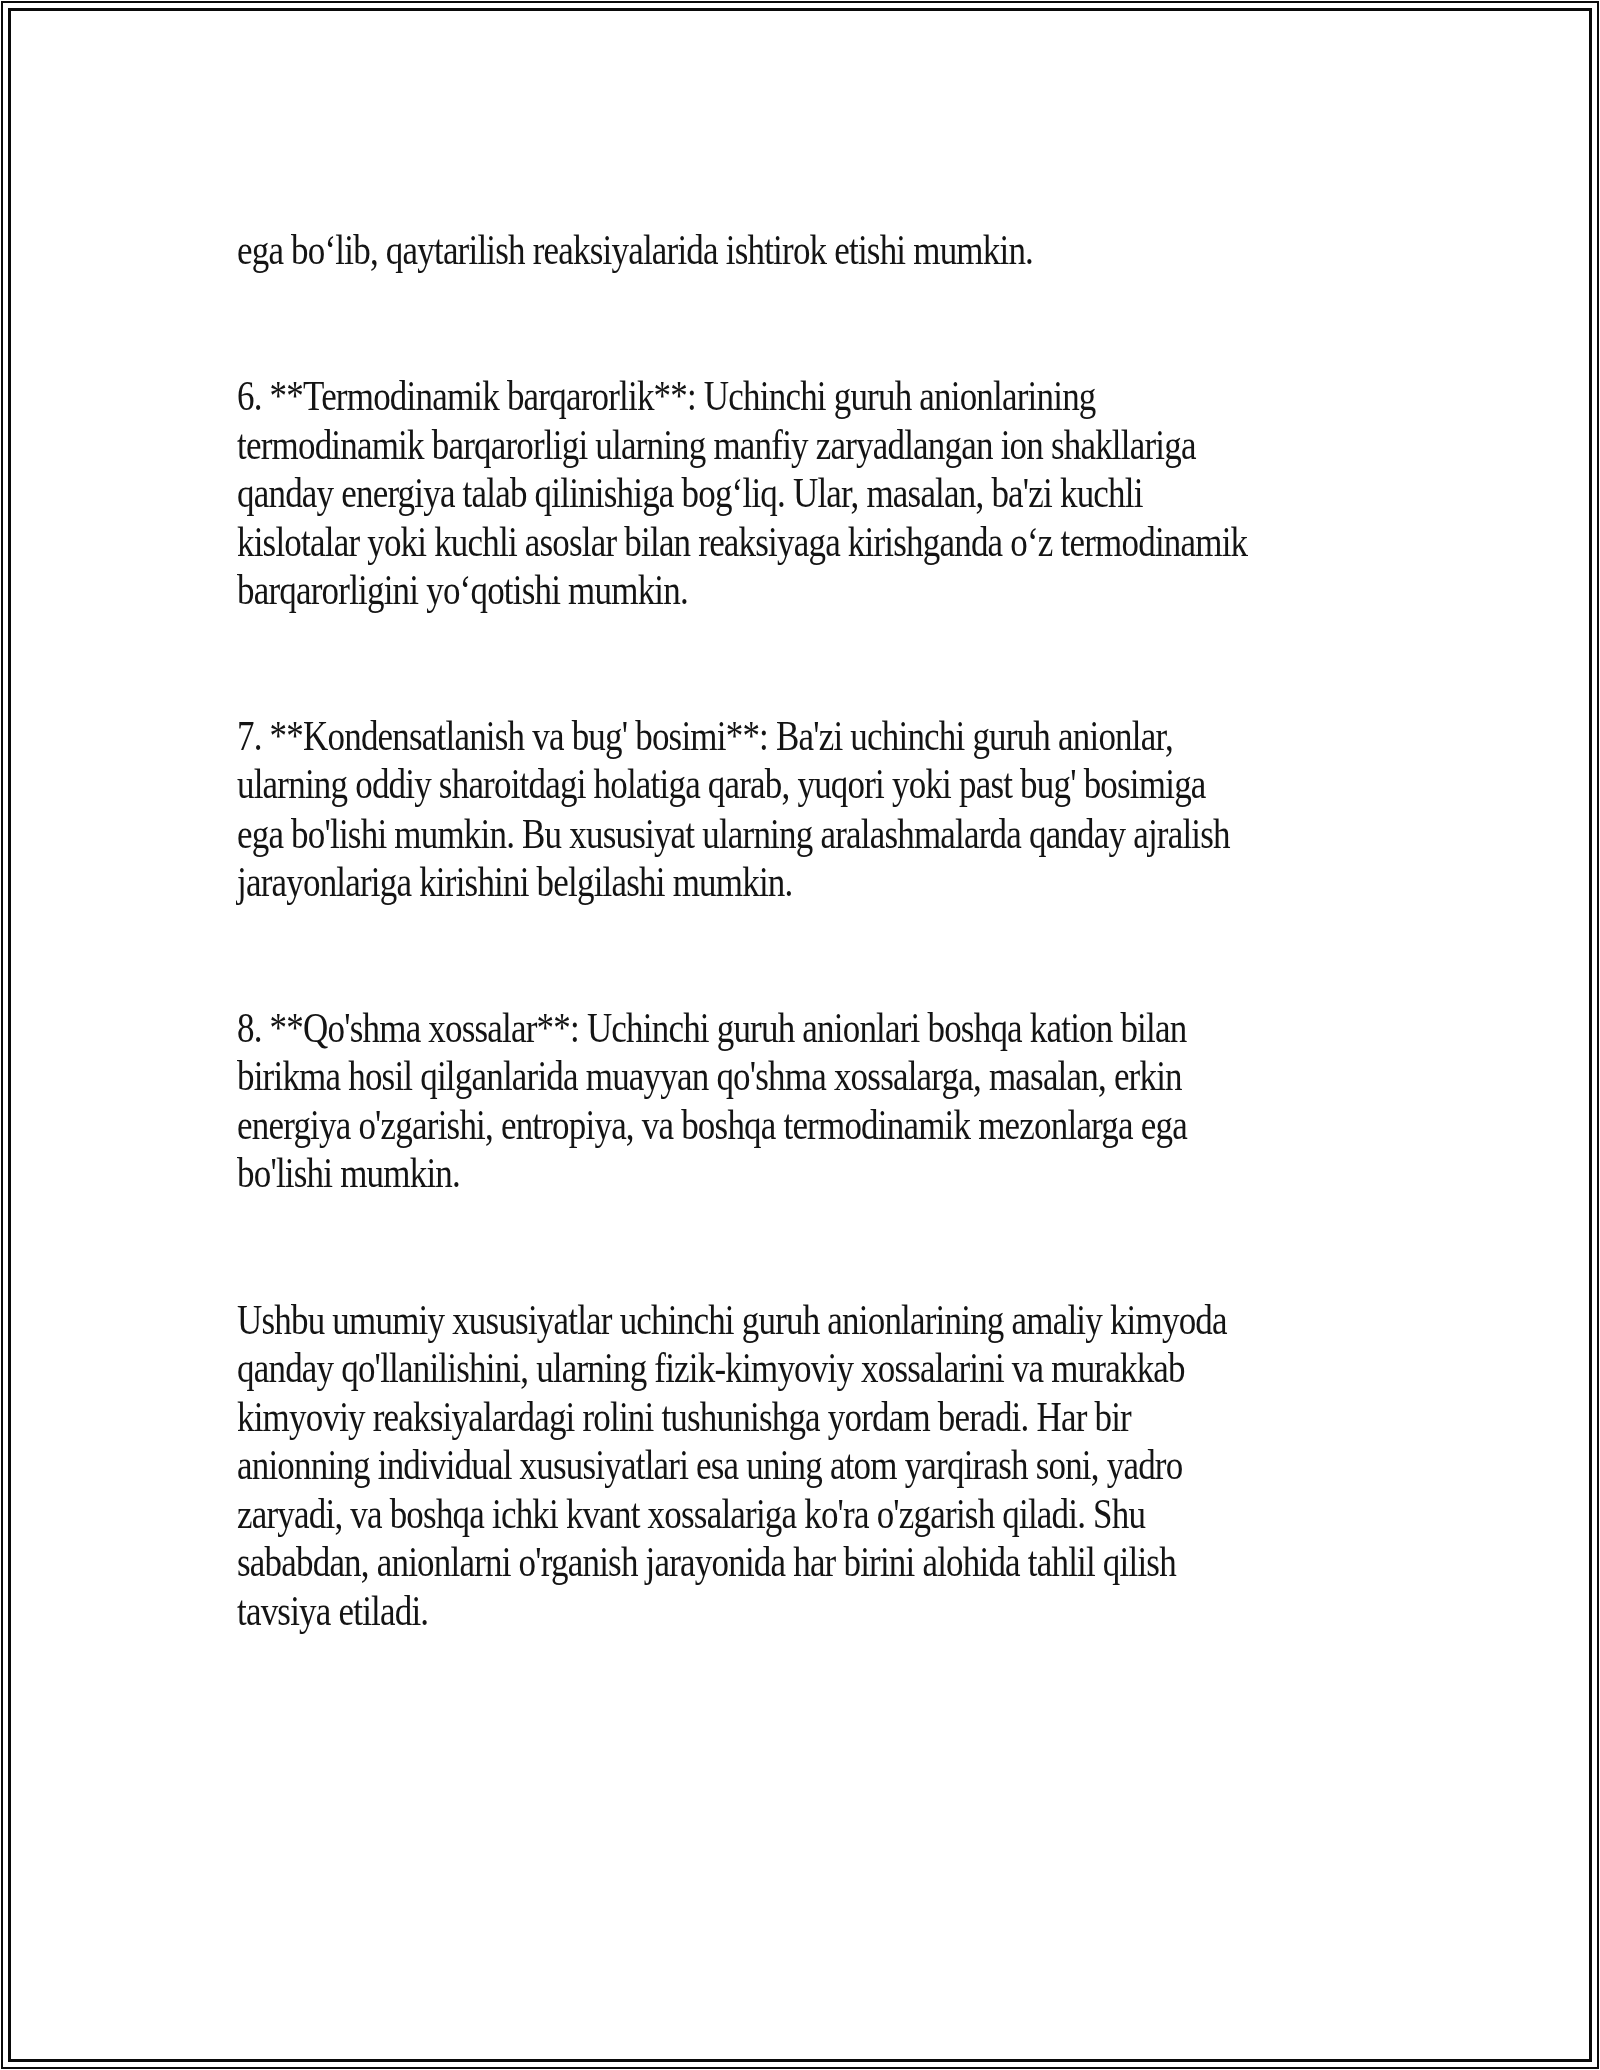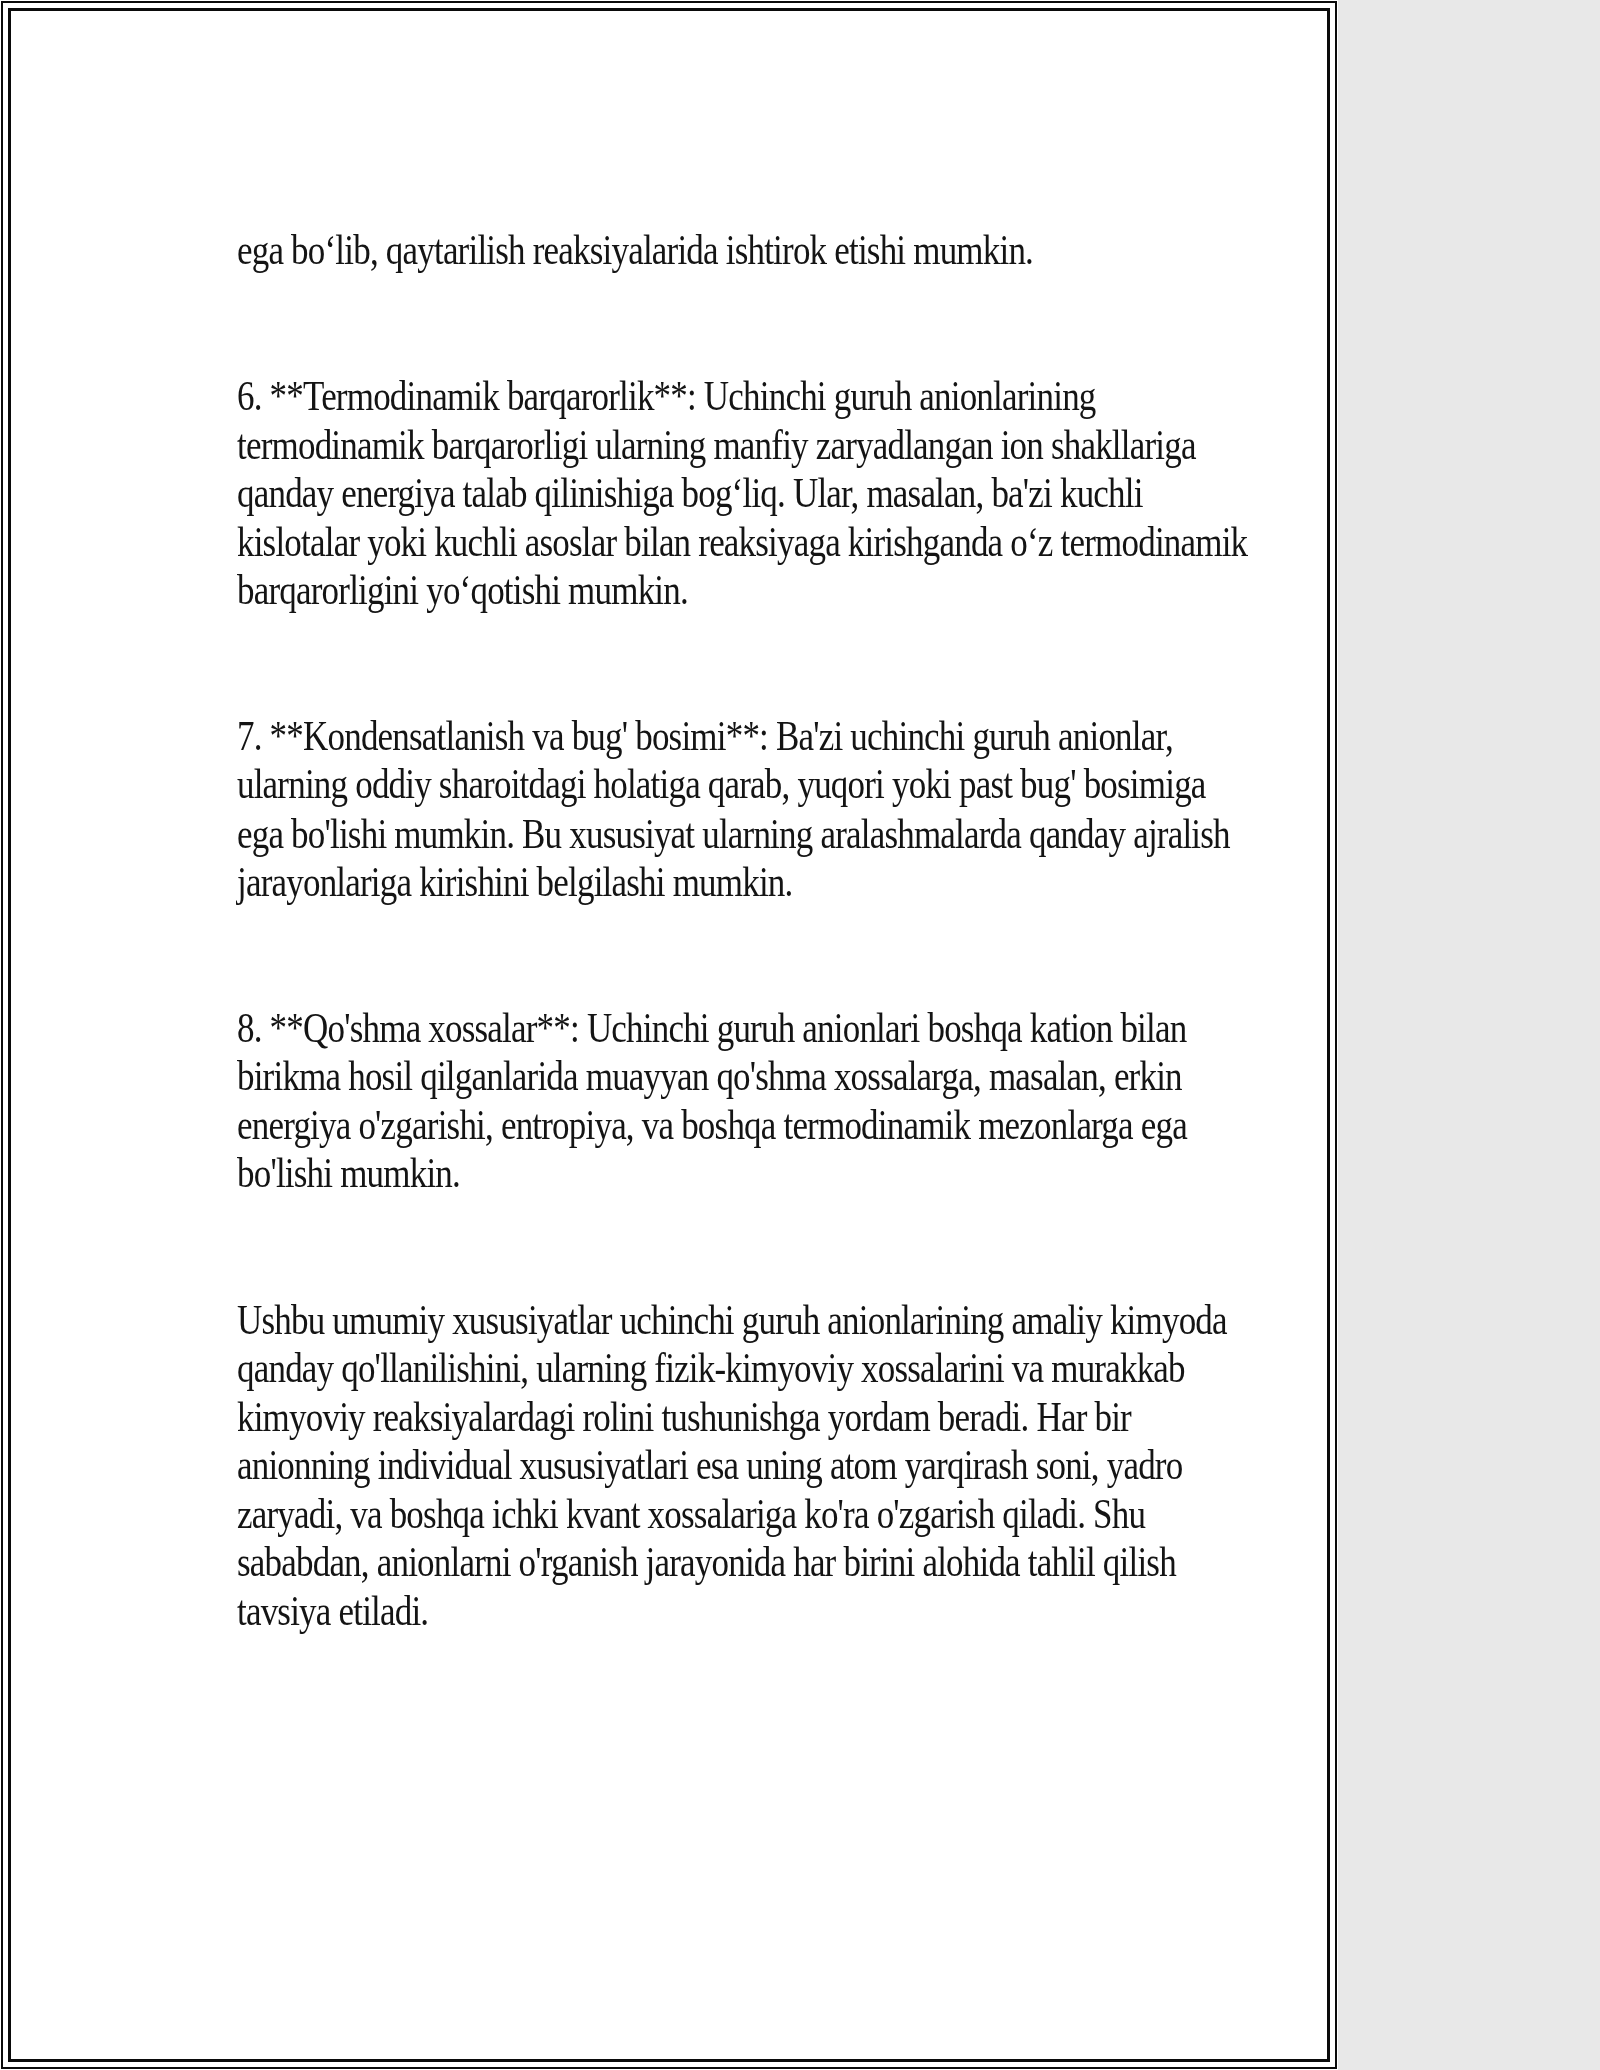--- a/index.html
+++ b/index.html
@@ -2,21 +2,21 @@
 <html><head>
 <meta charset="utf-8">
 <style>
   html, body {
     margin: 0;
     padding: 0;
     background: #e8e8e8;
   }
   .page {
     position: relative;
-    width: 1338px;
+    width: 1600px;
     height: 2070px;
     background: #ffffff;
     overflow: hidden;
     font-family: "Liberation Serif", serif;
   }
   .frame-outer {
     position: absolute;
     inset: 1px;
     border: 2px solid #0a0a0a;
     pointer-events: none;

